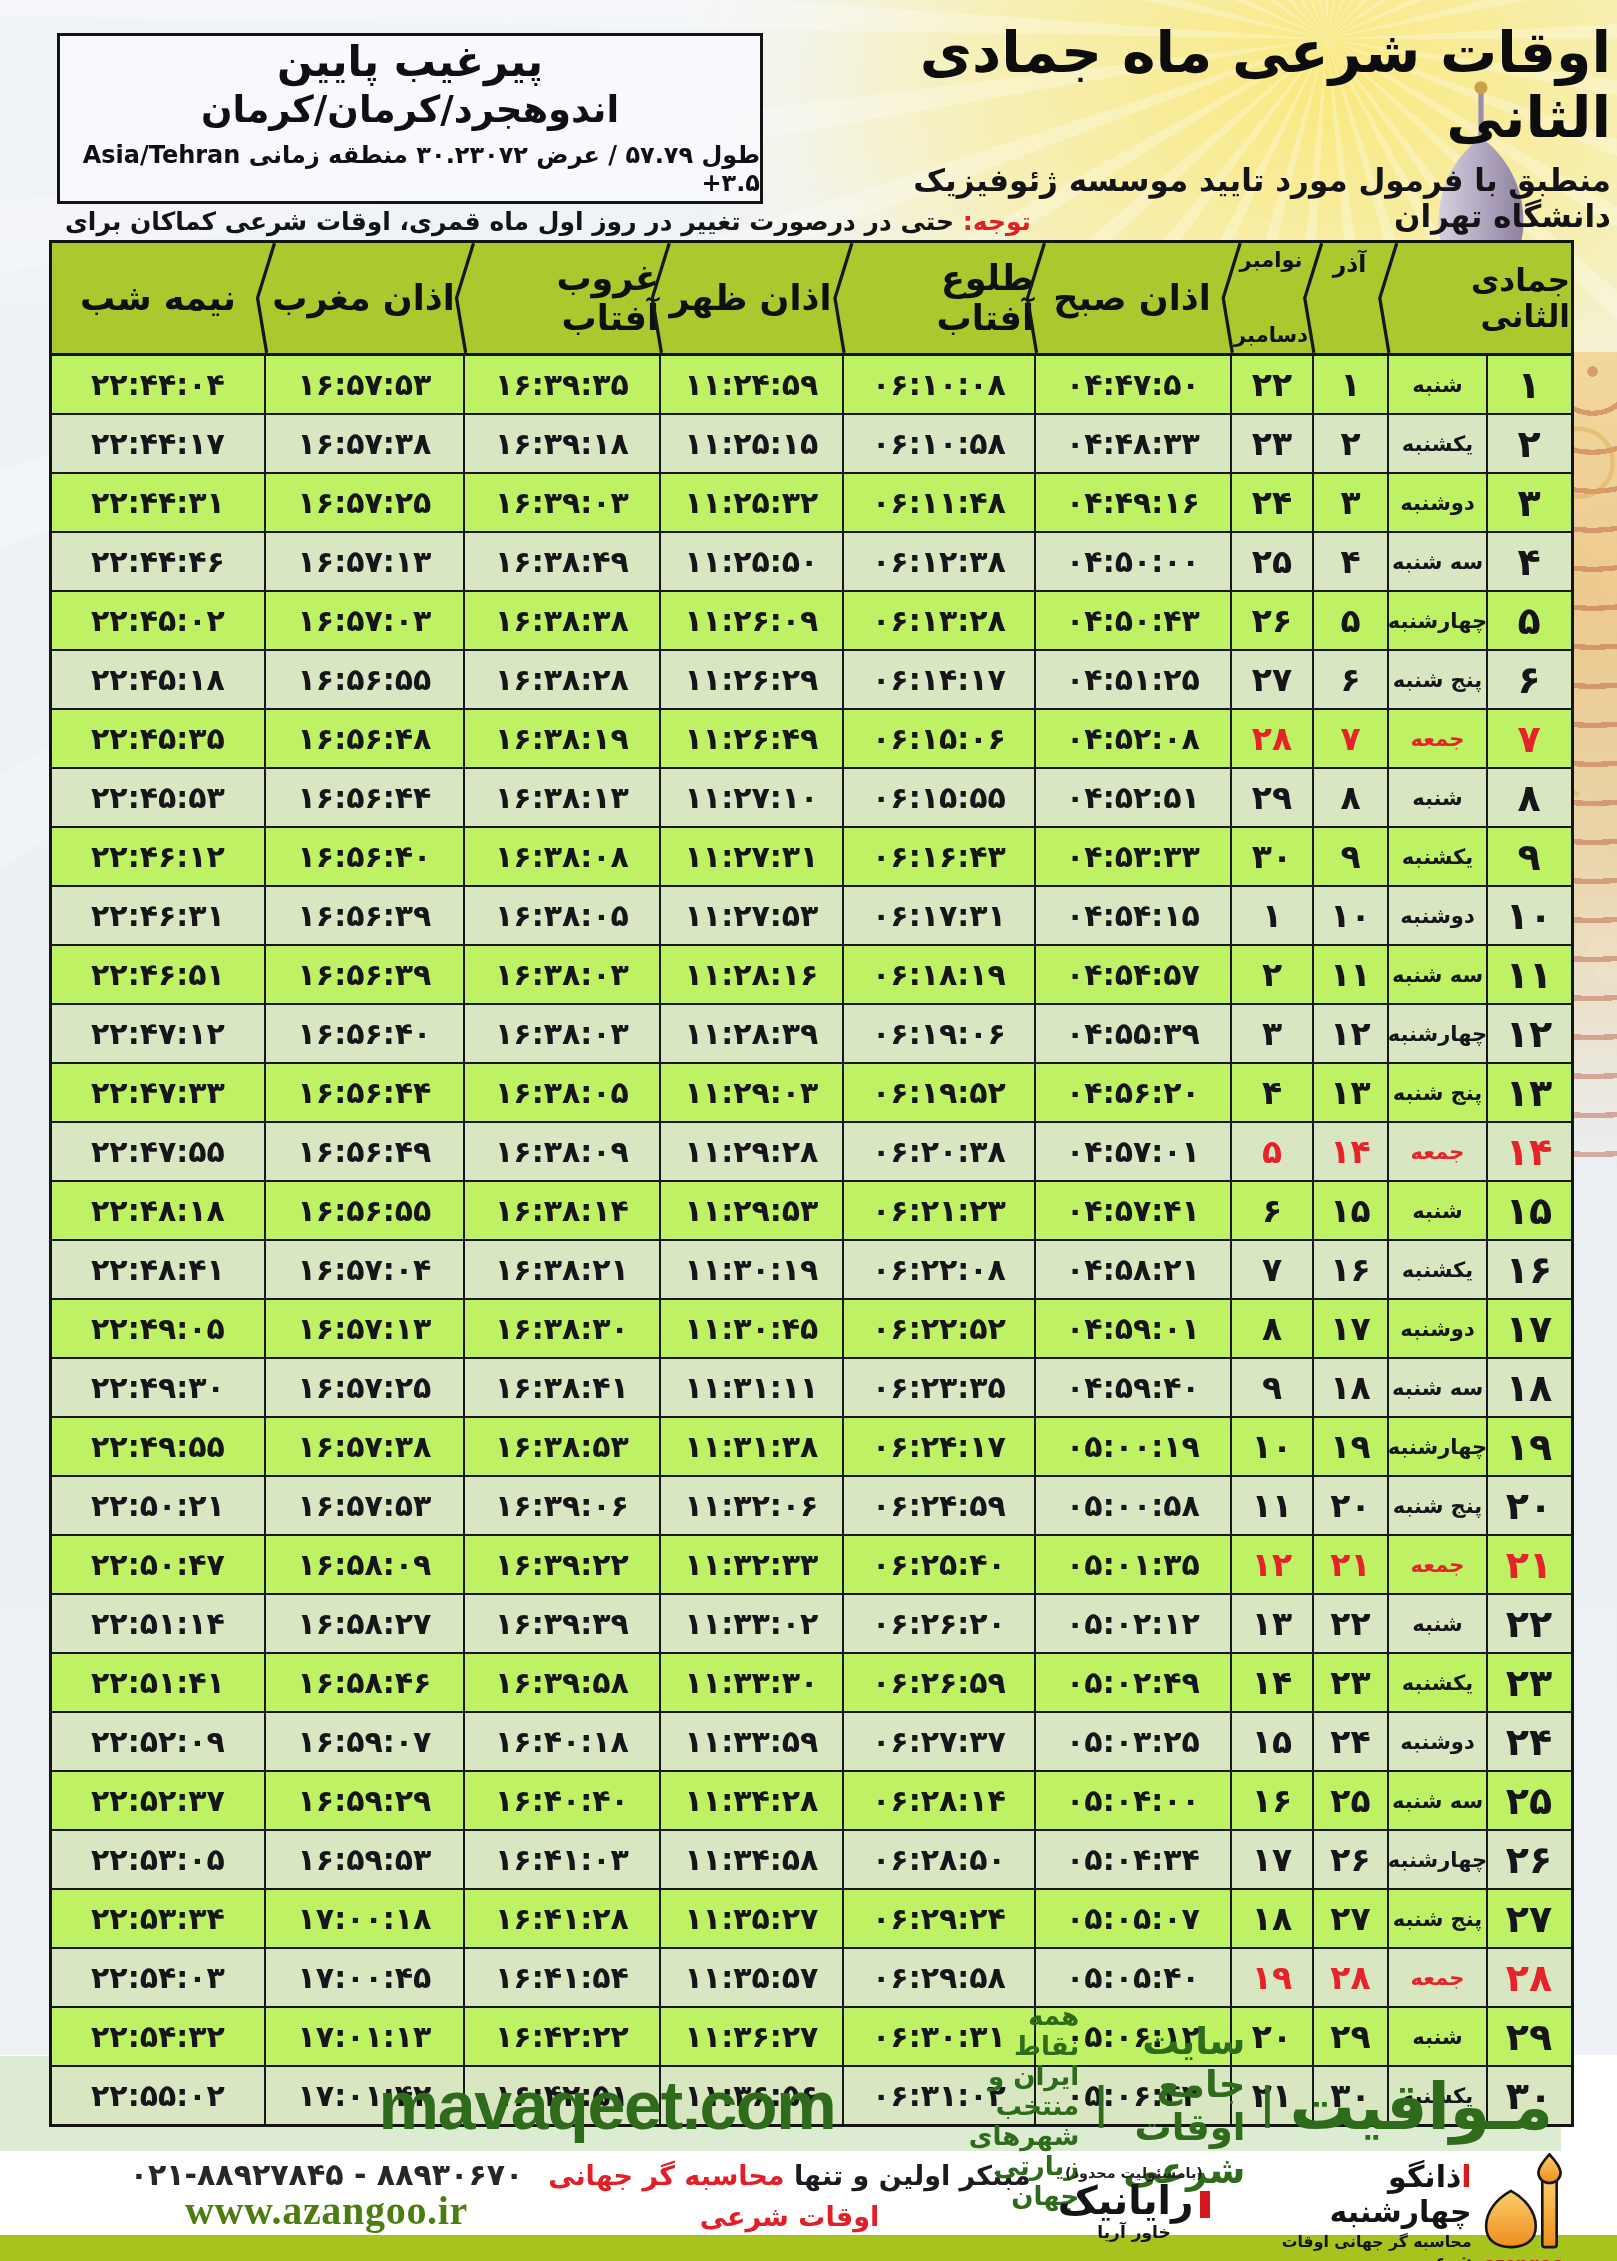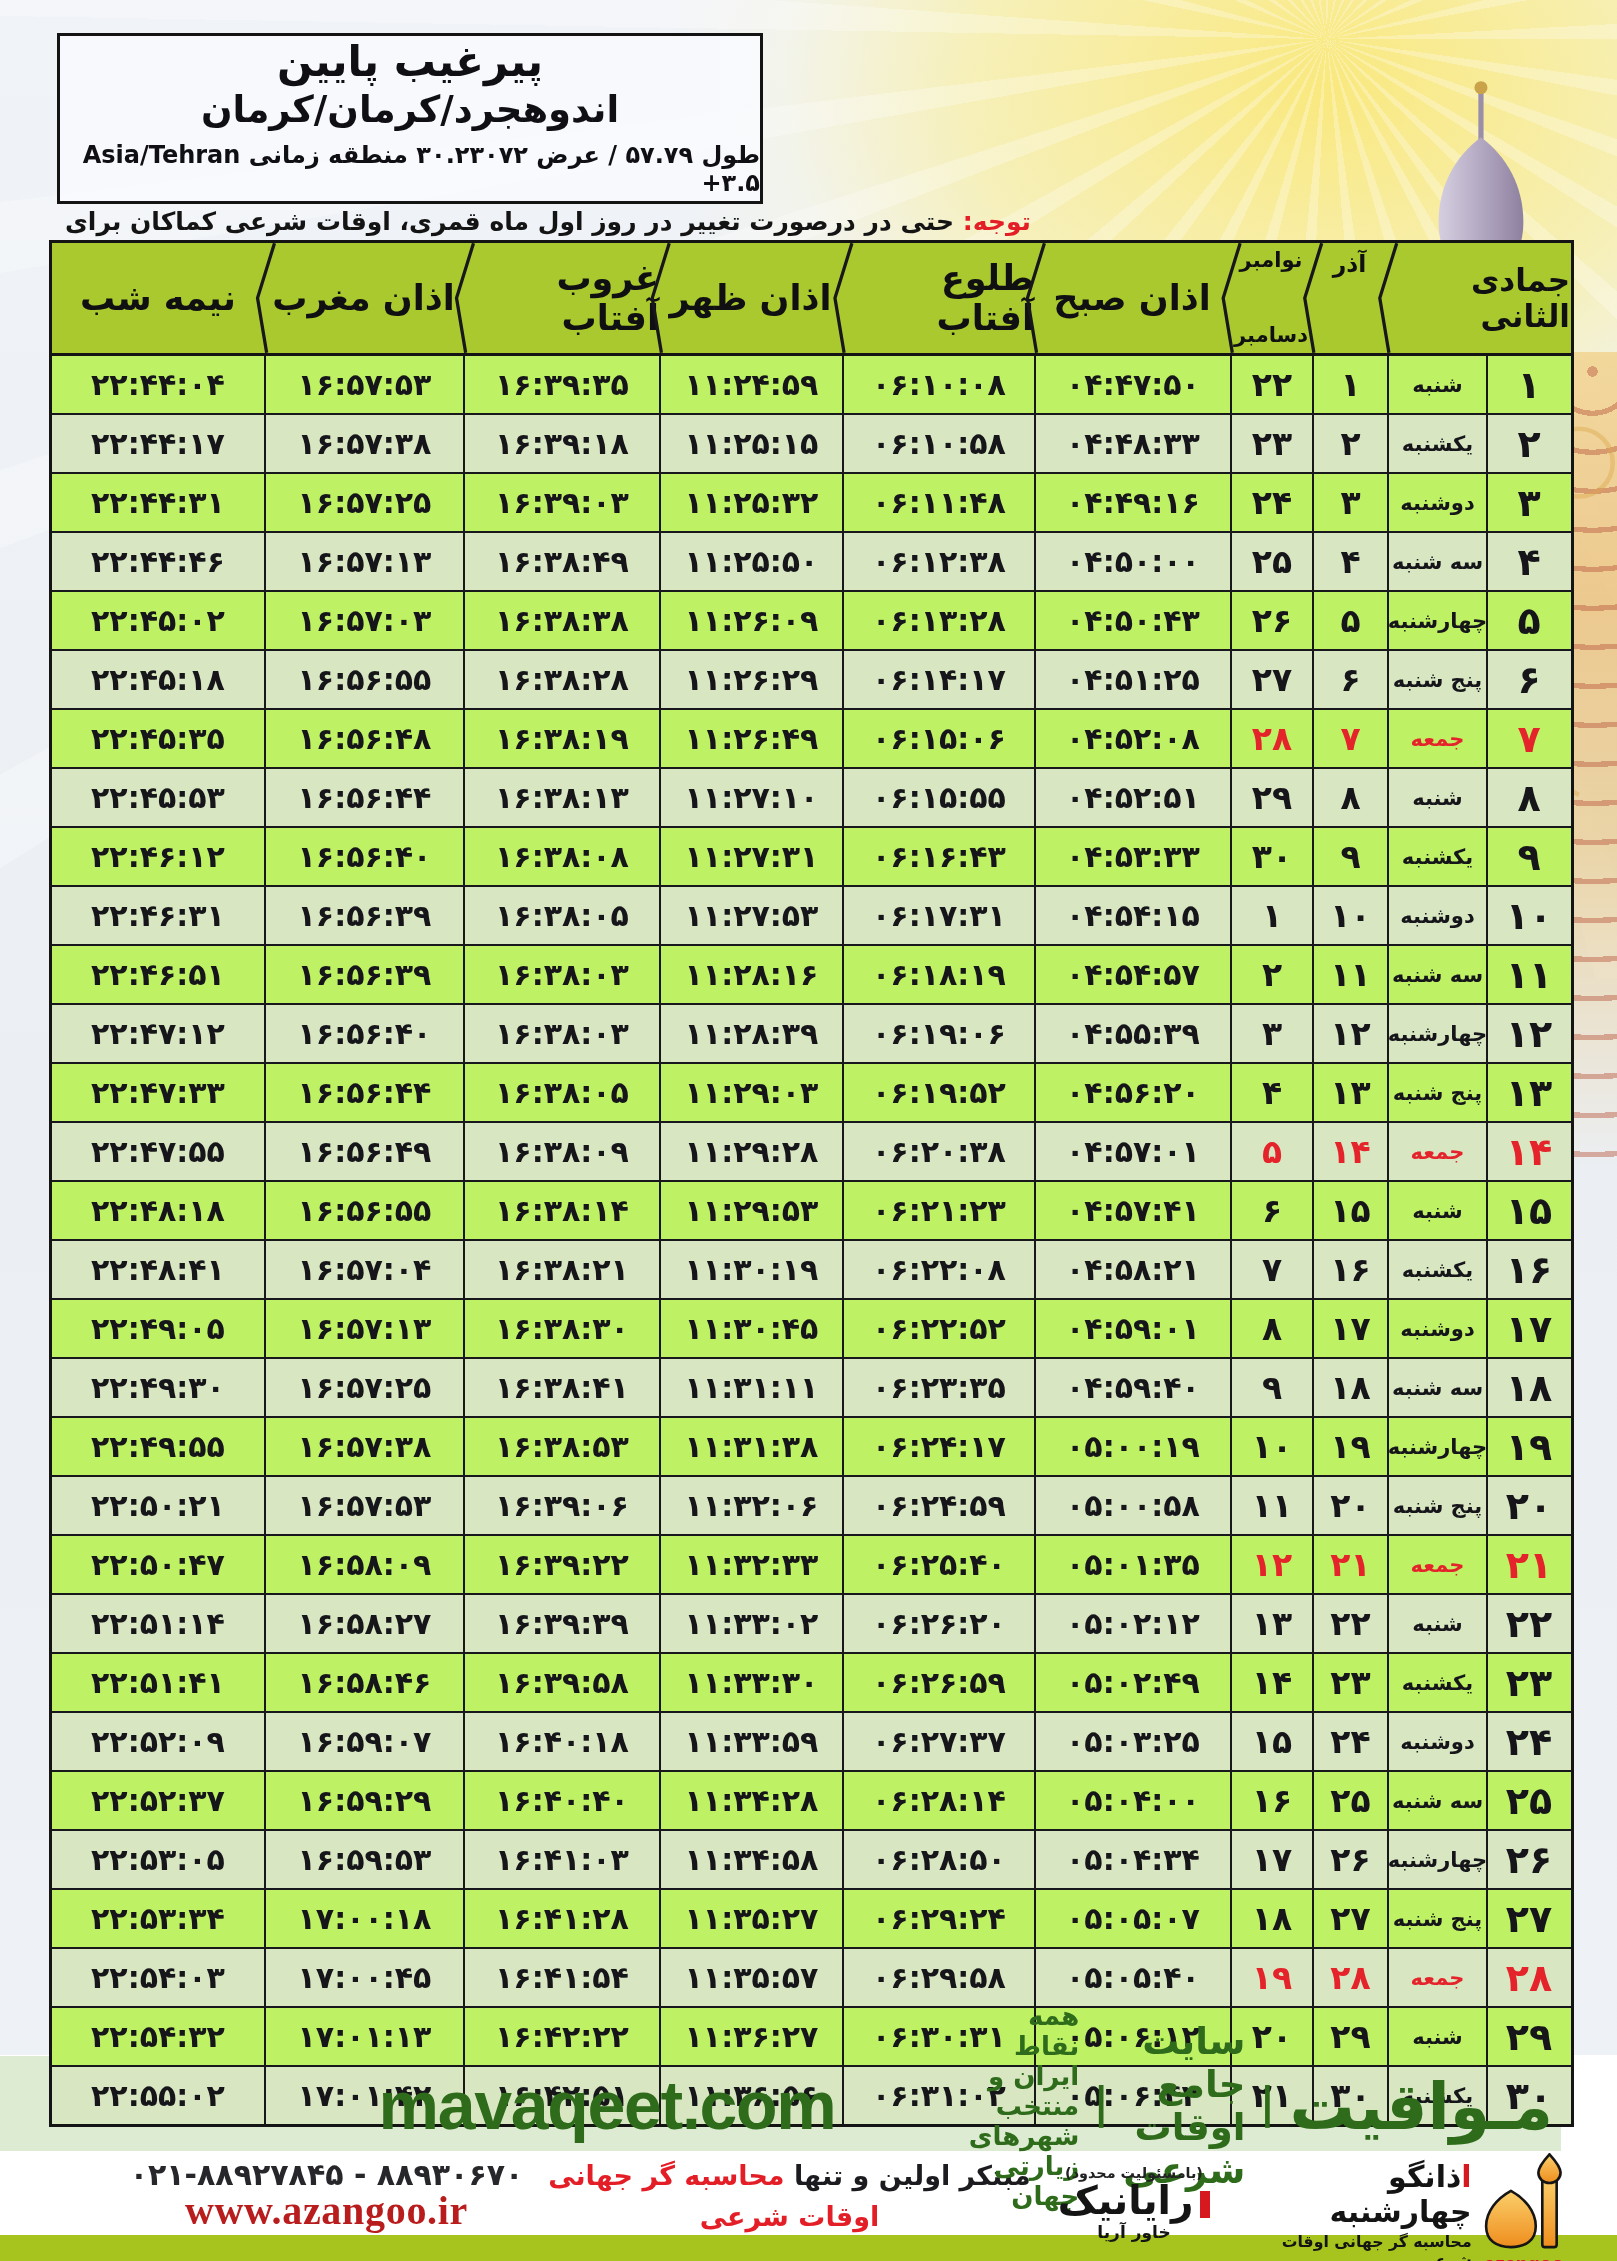--- a/index.html
+++ b/index.html
@@ -69,21 +69,21 @@
            display:flex;align-items:center;justify-content:flex-start;gap:14.4px;color:#2e6b1a;z-index:3;}
   .site-brand{font-size:65px;font-weight:bold;line-height:1;}
   .site-sep{font-size:42px;font-weight:bold;transform:translateY(-2.6px);}
   .site-label{font-size:37px;font-weight:bold;}
   .site-scope{font-size:26px;font-weight:bold;}
   .site-url{position:absolute;left:222px;top:2066px;width:770px;text-align:center;z-index:3;
             font-size:68px;font-weight:bold;color:#2e6b1a;font-family:"Liberation Sans",sans-serif;letter-spacing:-1.3px;}
   .phones{position:absolute;left:98px;top:2157px;width:457px;text-align:center;direction:ltr;
           font-size:30px;font-weight:bold;color:#26262b;}
   .azurl{position:absolute;left:98px;top:2187px;width:457px;text-align:center;
-         font-family:"Liberation Serif",serif;font-weight:bold;font-size:40px;color:#b91c1c;letter-spacing:0.7px;}
+         font-family:"Liberation Serif",serif;font-weight:bold;font-size:40px;color:#4d7c0f;letter-spacing:0.7px;}
   .maker-lines{position:absolute;left:548px;top:2156px;width:483px;direction:rtl;text-align:center;
                font-size:27px;font-weight:bold;line-height:1.5;color:#1c1c20;}
   .maker-red{color:#e41e26;}
   .rayanik{position:absolute;left:1036px;top:2165px;width:196px;direction:rtl;text-align:center;z-index:3;}
   .ray-tiny{font-size:14.4px;font-weight:bold;color:#222;}
   .ray-main{font-size:39px;font-weight:bold;color:#141414;line-height:1.05;}
   .ray-sub{font-size:17px;font-weight:bold;color:#141414;}
   .ray-mark{display:inline-block;width:10.4px;height:27px;background:#d6181f;margin-left:6.5px;vertical-align:-3.9px;}
   .az-logo{position:absolute;left:1259px;top:2153px;width:307px;direction:rtl;display:flex;
            align-items:center;gap:10.4px;z-index:3;}
@@ -137,20 +137,25 @@
 
   <div class="loc-box">
     <div class="loc1">پیرغیب پایین</div>
     <div class="loc2">اندوهجرد/کرمان/کرمان</div>
     <div class="loc3">
       <span>طول ۵۷.۷۹ / عرض ۳۰.۲۳۰۷۲ منطقه زمانی</span>
       <span dir="ltr">Asia/Tehran +۳.۵</span>
     </div>
   </div>
 
+  <div class="title-wrap">
+    <div class="main-title">اوقات شرعی ماه جمادی الثانی</div>
+    <div class="sub-title">منطبق با فرمول مورد تایید موسسه ژئوفیزیک دانشگاه تهران</div>
+    <div class="dates-line">١٤٠٤ شمسی | ١٤٤٧ قمری | ٢٠٢٥ میلادی</div>
+  </div>
 
   <div class="note-line">
     <span class="note-red">توجه:</span><span> حتی در درصورت تغییر در روز اول ماه قمری، اوقات شرعی کماکان برای روزهای شمسی و میلادی معتبر است.</span>
   </div>
 
   <div id="ptable">
     <div id="thead" class="grid10">
 
     <div class="hcell">نیمه شب</div>
         <div class="hcell">اذان مغرب</div>

